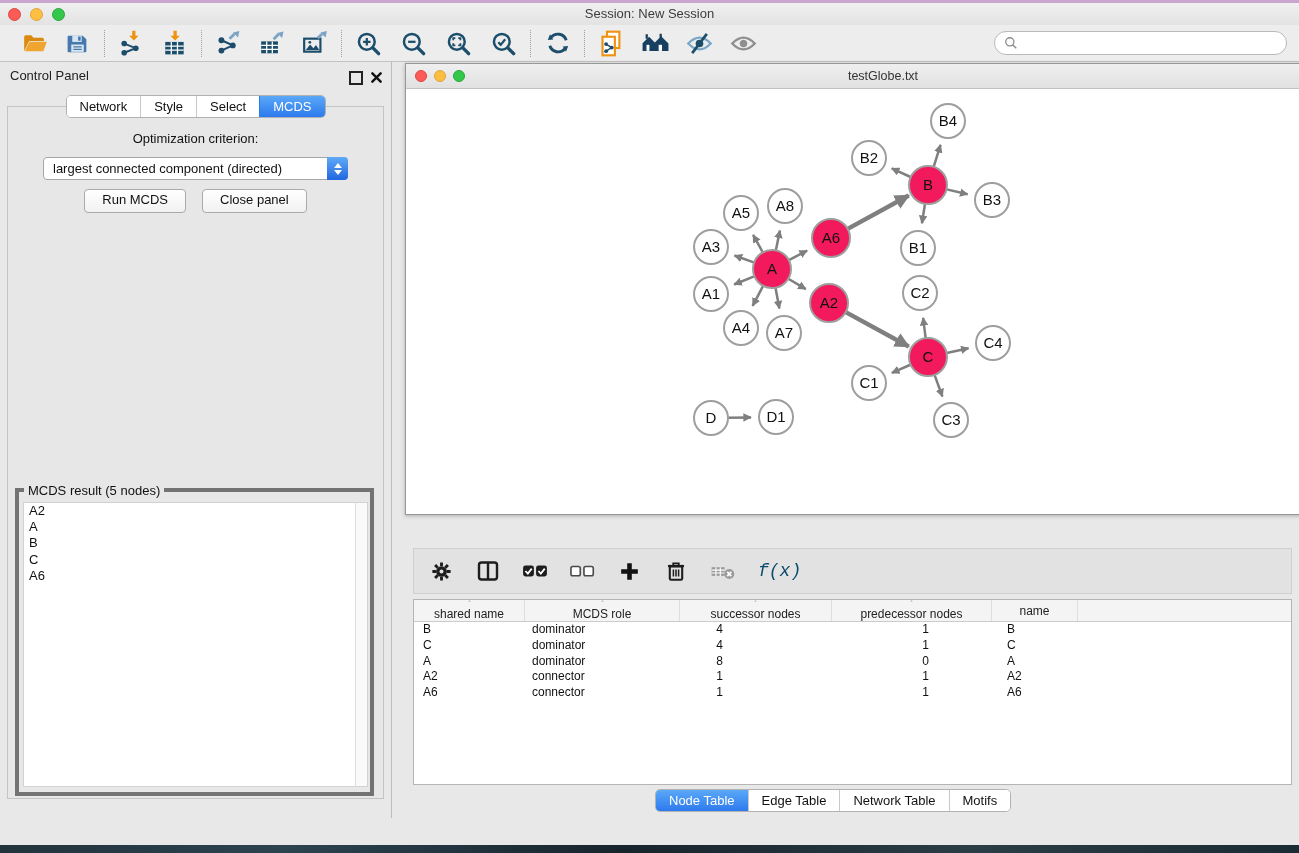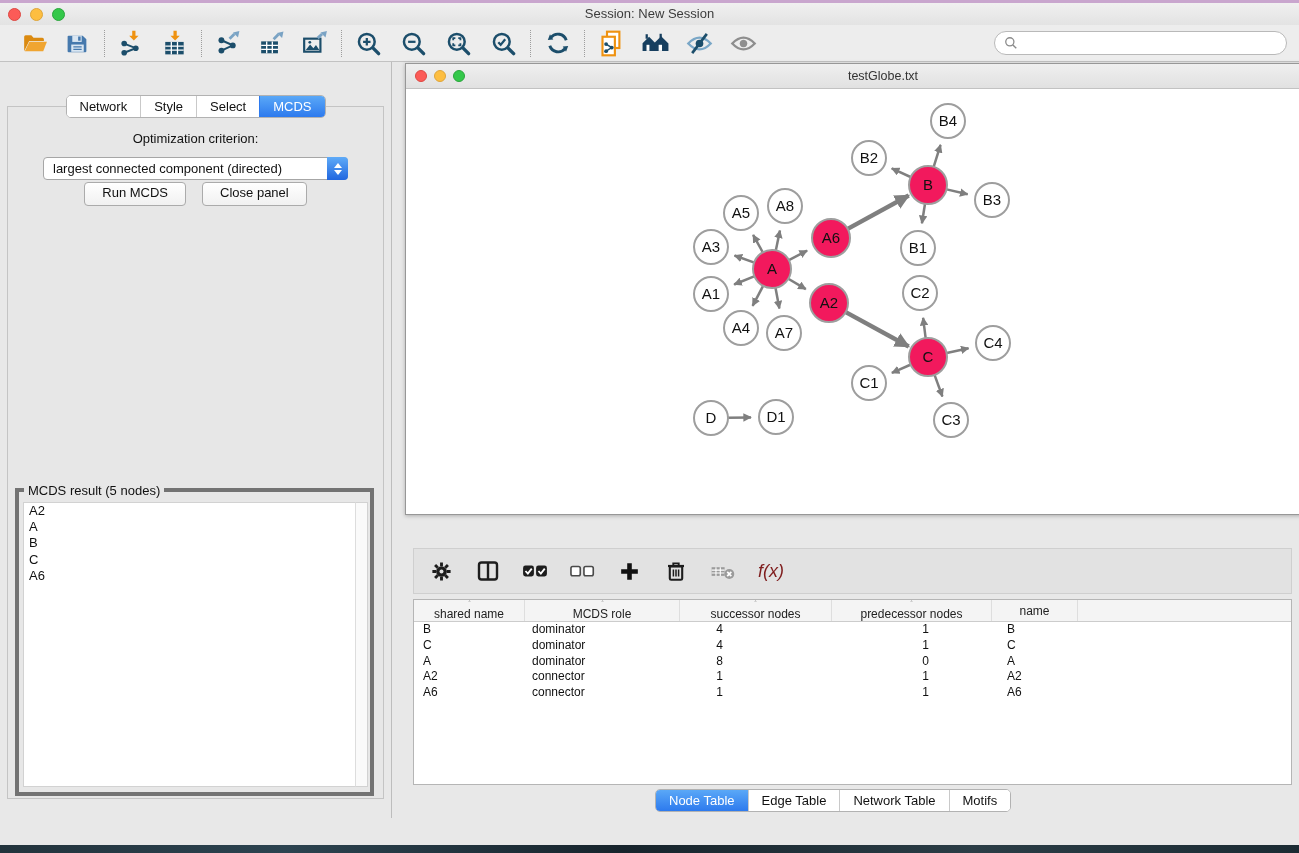--- a/index.html
+++ b/index.html
@@ -35,21 +35,21 @@
   .seg-active{background:linear-gradient(#5aa8f7,#2d7aee);color:#fff;border-left-color:#2d7aee;}
   .cp-tabs{position:absolute;left:50%;transform:translateX(-50%);top:33px;z-index:2;}
   .cp-body{position:absolute;left:7px;right:7px;top:44px;bottom:19px;border:1px solid #c4c4c4;background:#e7e7e7;}
   .opt-label{text-align:center;margin-top:24px;color:#111;}
   .combo{position:relative;margin:11px auto 0;width:305px;height:23px;background:#fff;border:1px solid #a6a6a6;border-radius:4px;box-sizing:border-box;}
   .combo-text{position:absolute;left:9px;top:0;line-height:21px;color:#111;white-space:nowrap;}
   .combo-cap{position:absolute;right:-1px;top:-1px;bottom:-1px;width:21px;border-radius:0 4px 4px 0;
     background:linear-gradient(#5fabf8,#2166df);display:flex;flex-direction:column;align-items:center;justify-content:center;gap:2px;}
   .tri-up{width:0;height:0;border-left:4px solid transparent;border-right:4px solid transparent;border-bottom:5px solid #fff;}
   .tri-down{width:0;height:0;border-left:4px solid transparent;border-right:4px solid transparent;border-top:5px solid #fff;}
-  .btn-row{display:flex;justify-content:center;gap:16px;margin-top:2px;}
+  .btn-row{display:flex;justify-content:center;gap:16px;margin-top:9px;}
   .mac-btn{height:22px;line-height:20px;padding:0 17px;background:linear-gradient(#ffffff,#f1f1f1);
     border:1px solid #ababab;border-radius:4px;color:#111;white-space:nowrap;}
   .group{position:absolute;left:7px;right:9px;top:341px;bottom:2px;border:4px solid #737373;margin-top:40px;}
   .group-legend{position:absolute;top:-9px;left:5px;background:#e7e7e7;padding:0 4px;color:#111;}
   .group-list{position:absolute;left:4px;right:14px;top:10px;bottom:5px;background:#fff;border:1px solid #d2d2d2;overflow:hidden;}
   .group-scroll{position:absolute;right:2px;top:10px;bottom:5px;width:11px;background:#fafafa;border:1px solid #d2d2d2;border-left:1px solid #ddd;}
   .list-item{padding:0 5px;line-height:16.2px;color:#111;}
   
   .right-bg{position:absolute;left:392px;top:62px;right:0;bottom:35px;background:#e8e8e8;}
   .netwin{position:absolute;left:405px;top:63px;width:956px;height:452px;background:#fff;
@@ -60,21 +60,21 @@
   .netwin .light{width:12px;height:12px;}
   .canvas{position:absolute;top:25px;left:0;right:0;bottom:0;overflow:hidden;background:#fff;}
   .grip{position:absolute;right:1px;bottom:1px;width:13px;height:13px;
     background:repeating-linear-gradient(135deg,transparent 0 3px,#b9b9b9 3px 4px);}
   
   .tp{position:absolute;left:405px;top:520px;right:0;bottom:35px;}
   .tp .float-btn{right:30px;} .tp .x-btn{right:10px;}
   .tp-toolbar{position:absolute;left:8px;right:7px;top:28px;height:46px;background:#e2e2e2;
     border:1px solid #cfcfcf;display:flex;align-items:center;gap:19px;padding:0 13px;box-sizing:border-box;}
   .tp-icon{width:28px;height:28px;display:flex;align-items:center;justify-content:center;}
-  .fx{font-family:Liberation Sans, sans-serif;font-style:italic;font-size:18px;color:#7f1d1d;padding-left:2px;}
+  .fx{font-family:Liberation Mono, monospace;font-style:italic;font-size:18px;color:#0c4a6e;padding-left:2px;}
   .tp-table{position:absolute;left:8px;right:7px;top:79px;bottom:33px;background:#fff;border:1px solid #b5b5b5;overflow:hidden;}
   .thead{display:grid;height:21px;background:#f4f4f4;border-bottom:1px solid #cccccc;}
   .th{display:flex;align-items:center;justify-content:center;gap:5px;font-size:12px;color:#222;
     border-left:1px solid #dedede;overflow:hidden;white-space:nowrap;flex-direction:column;}
   .th:first-child{border-left:none;}
   .trow{display:grid;height:15.8px;line-height:15.8px;font-size:12px;color:#111;}
   .td{white-space:nowrap;overflow:hidden;box-sizing:border-box;}
   .tp-tabs{position:absolute;left:250px;top:269px;}
   
   .statusbar{position:absolute;left:0;right:0;bottom:8px;height:27px;background:#ececec;border-top:1px solid #b3b3b3;
@@ -251,20 +251,29 @@
     <div class="search">
       <svg width="14" height="14" viewBox="0 0 24 24">
           <circle cx="10" cy="10" r="7" fill="none" stroke="#8a8a8a" stroke-width="2.2"></circle>
           <path d="M15.3 15.3 L21 21" stroke="#8a8a8a" stroke-width="2.4"></path>
         </svg>
       <input type="text" placeholder="" style="">
     </div>
   </div>
 
   <div class="cp">
+    <div class="panel-head">
+      <span>Control Panel</span>
+      <span class="float-btn"></span>
+      <span class="x-btn">
+        <svg width="11" height="11" viewBox="0 0 12 12">
+            <path d="M1.5 1.5 L10.5 10.5 M10.5 1.5 L1.5 10.5" stroke="#111" stroke-width="2.6" stroke-linecap="round"></path>
+          </svg>
+      </span>
+    </div>
     <div class="seg-group cp-tabs" id="cp-tabs">
         <div class="seg">Network</div>
         <div class="seg">Style</div>
         <div class="seg">Select</div>
         <div class="seg seg-active">MCDS</div>
       </div>
     <div class="cp-body">
       <div class="opt-label">Optimization criterion:</div>
       <div class="combo">
         <span class="combo-text">largest connected component (directed)</span>

